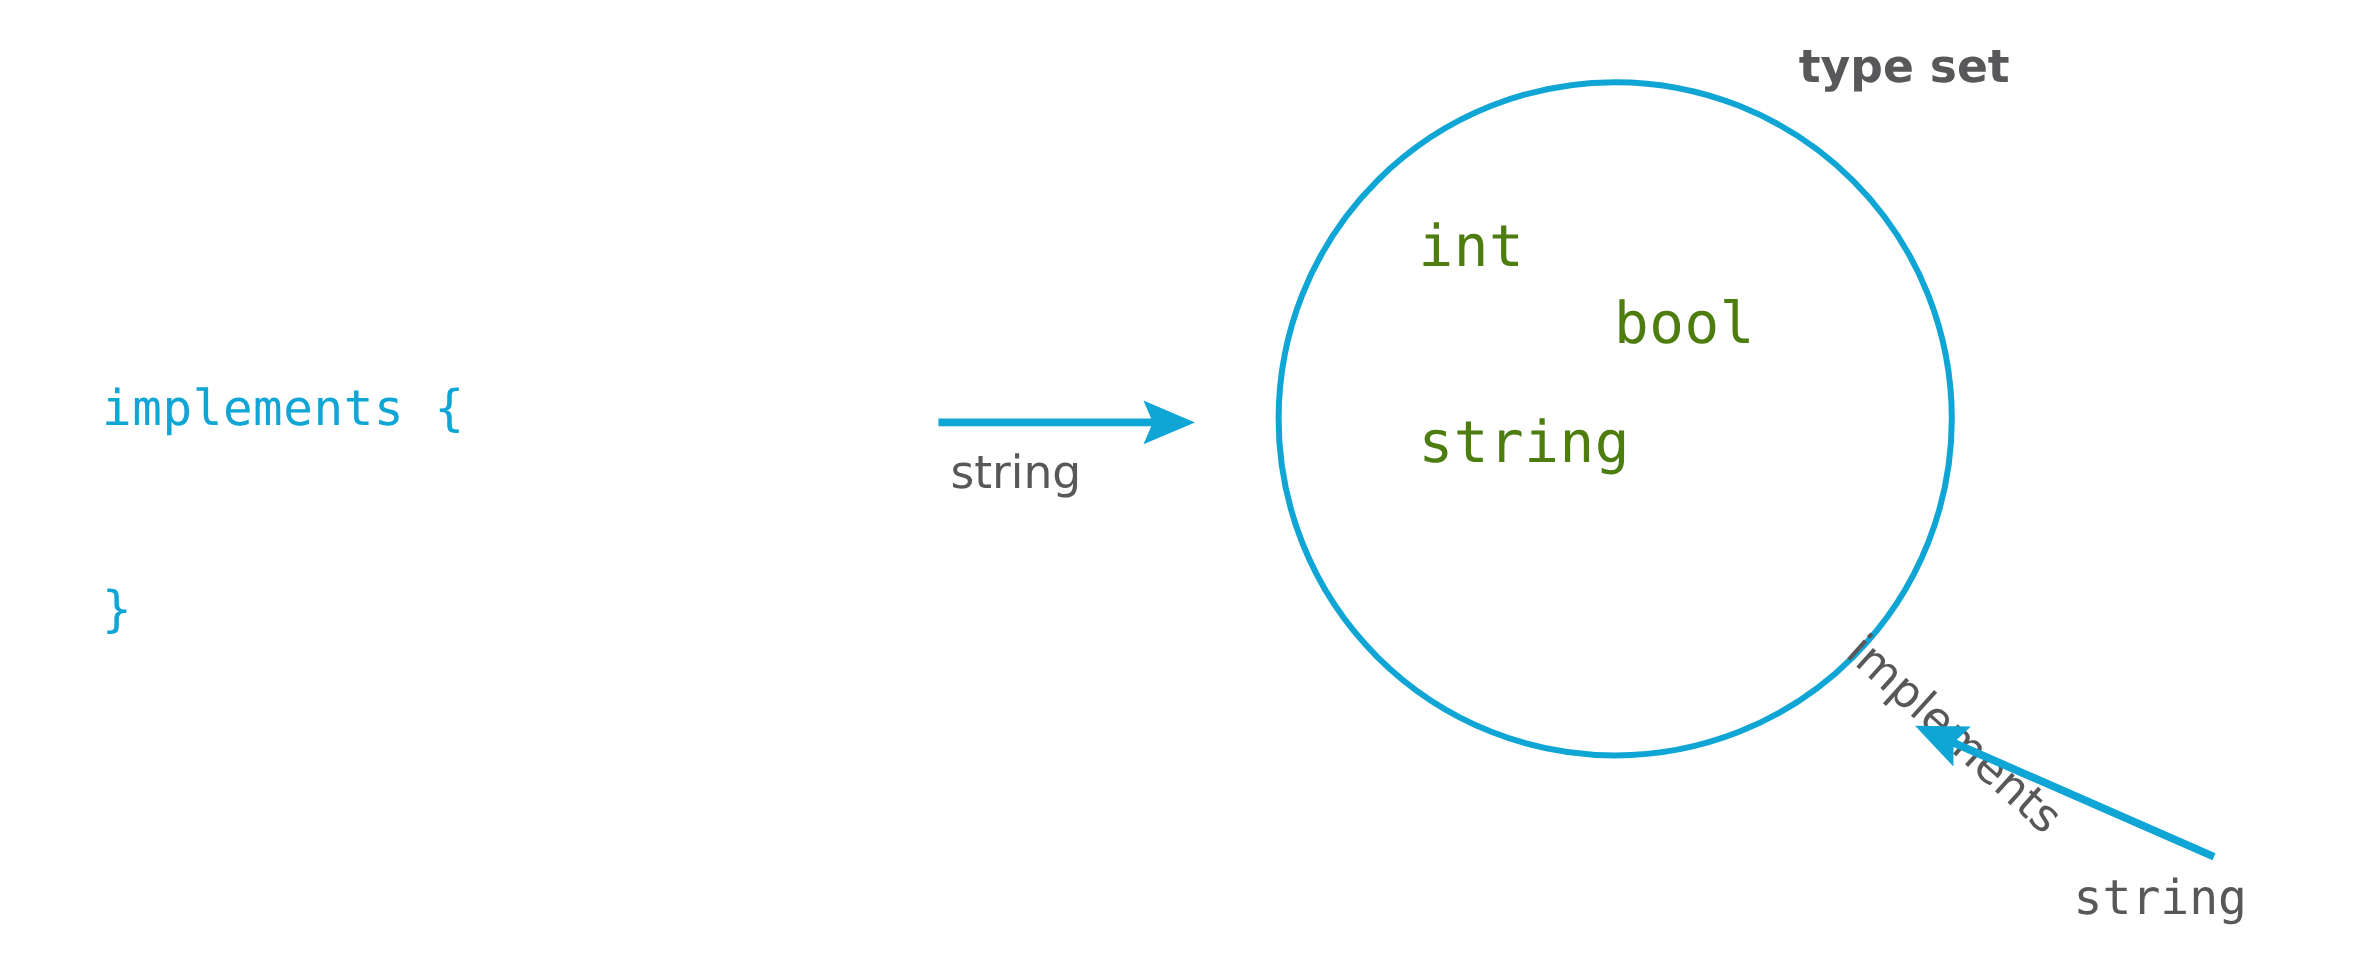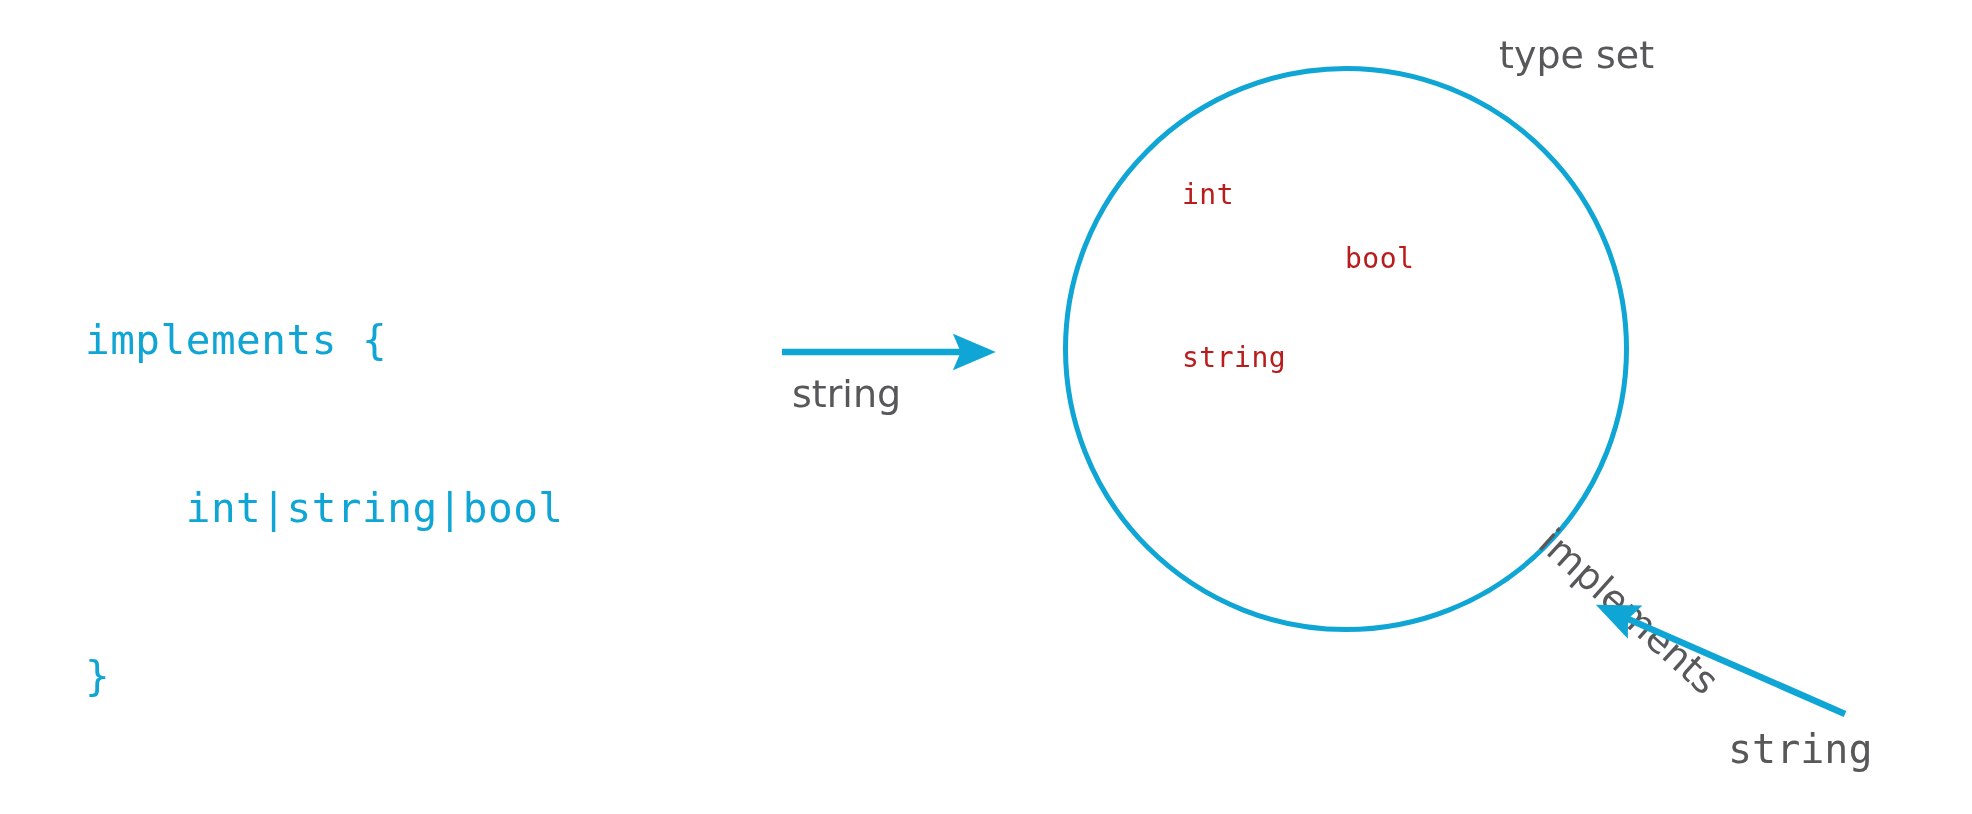--- a/index.html
+++ b/index.html
@@ -41,38 +41,38 @@
     border: 5px solid #0FA5D4;
     border-radius: 50%;
     box-sizing: border-box;
     background: transparent;
   }
 
   
   .member {
     position: absolute;
     font-family: "DejaVu Sans Mono", monospace;
-    font-size: 28px;
-    color: #b91c1c;
+    font-size: 48px;
+    color: #4d7c0f;
     letter-spacing: 0.5px;
     white-space: nowrap;
   }
   .member-int    { left: 1182px; top: 178px; }
   .member-bool   { left: 1345px; top: 242px; }
   .member-string { left: 1182px; top: 341px; }
 
   
   .gray-label {
     position: absolute;
     font-family: "DejaVu Sans", sans-serif;
     font-size: 38px;
     color: #58585A;
     white-space: nowrap;
   }
-  .label-type-set  { left: 1499px; top: 33px; }
+  .label-type-set  { left: 1499px; top: 33px; font-weight: bold; }
   .label-defines   { left: 792px;  top: 372px; }
   .label-implements {
     left: 1560px;
     top: 520px;
     transform: rotate(42deg);
     transform-origin: left top;
   }
   .label-string-impl {
     left: 1728px;
     top: 726px;
@@ -90,21 +90,20 @@
     pointer-events: none;
   }
 </style>
 </head>
 <body>
 
 <div id="canvas">
 
   <div class="code-block">
     <span class="code-line">implements {</span>
-    <span class="code-line">    int|string|bool</span>
     <span class="code-line">}</span>
   </div>
 
   <div class="type-set-circle"></div>
 
   <div class="member member-int">int</div>
   <div class="member member-bool">bool</div>
   <div class="member member-string">string</div>
 
   <div class="gray-label label-type-set">type set</div>

